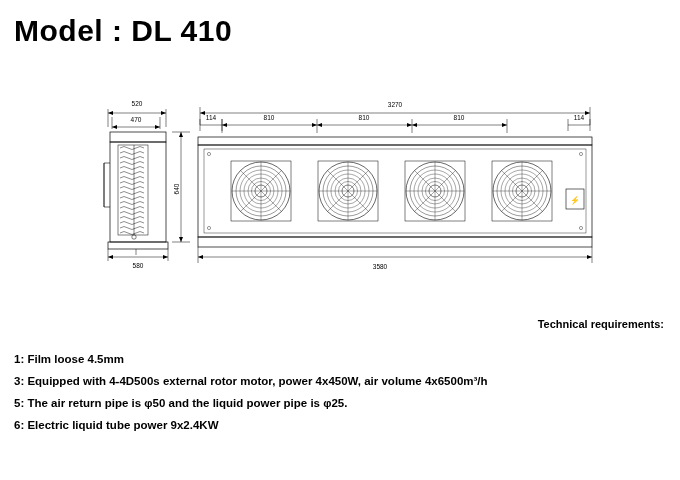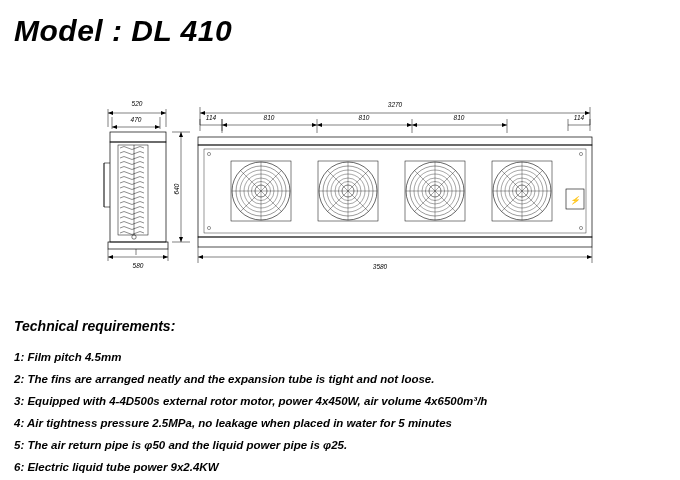--- a/index.html
+++ b/index.html
@@ -12,21 +12,20 @@
     background: #ffffff;
     font-family: "Liberation Sans", sans-serif;
     color: #000000;
     overflow: hidden;
     position: relative;
   }
   #page {
     position: relative;
     width: 680px;
     height: 360px;
-    font-style: italic;
   }
 
   
   .title {
     position: absolute;
     left: 14px;
     top: 14px;
     font-size: 30px;
     font-weight: bold;
     letter-spacing: 0.5px;
@@ -47,23 +46,24 @@
   }
 
   
   .specs {
     position: absolute;
     left: 14px;
     top: 318px;
     width: 650px;
   }
   .specs .heading {
-    font-size: 14px;
+    font-size: 11px;
     font-weight: bold;
-    margin-bottom: 17px;
+    margin-bottom: 23px;
+    text-align: right;
   }
   .specs .line {
     font-size: 11.5px;
     font-weight: bold;
     margin-bottom: 10px;
     white-space: nowrap;
   }
 </style>
 </head>
 <body>
@@ -282,21 +282,19 @@
         <text x="380" y="184" text-anchor="middle">3580</text>
       </g>
       <g font-family="Liberation Sans, sans-serif" font-size="8" fill="#000">
         <text x="575" y="118" text-anchor="middle">⚡</text>
       </g>
     </svg>
   </div>
 
   <div class="specs">
     <div class="heading">Technical requirements:</div>
-    <div class="line">1: Film pitch 4.5mm</div>
-    <div class="line">2: The fins are arranged neatly and the expansion tube is tight and not loose.</div>
+    <div class="line">1: Film loose 4.5mm</div>
     <div class="line">3: Equipped with 4-4D500s external rotor motor, power 4x450W, air volume 4x6500m³/h</div>
-    <div class="line">4: Air tightness pressure 2.5MPa, no leakage when placed in water for 5 minutes</div>
     <div class="line">5: The air return pipe is φ50 and the liquid power pipe is φ25.</div>
     <div class="line">6: Electric liquid tube power 9x2.4KW</div>
   </div>
 
 </div>
 
 </body></html>

